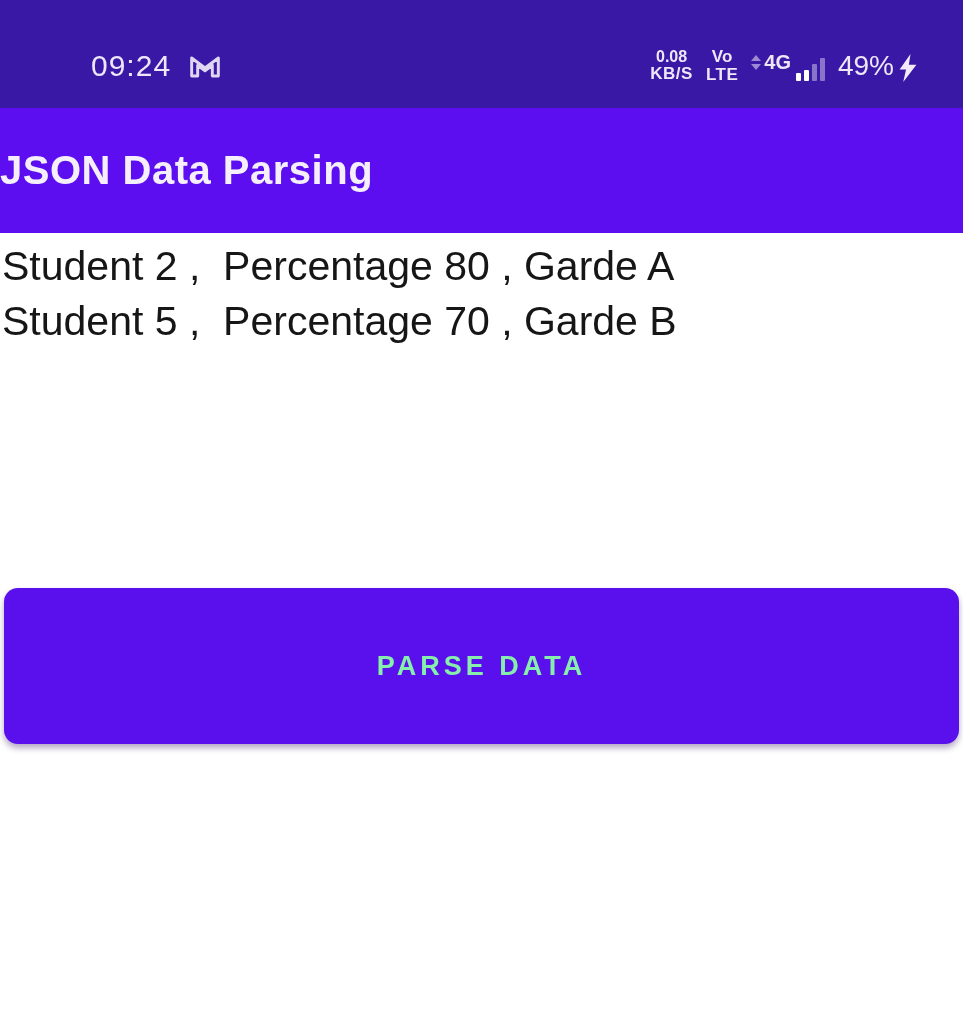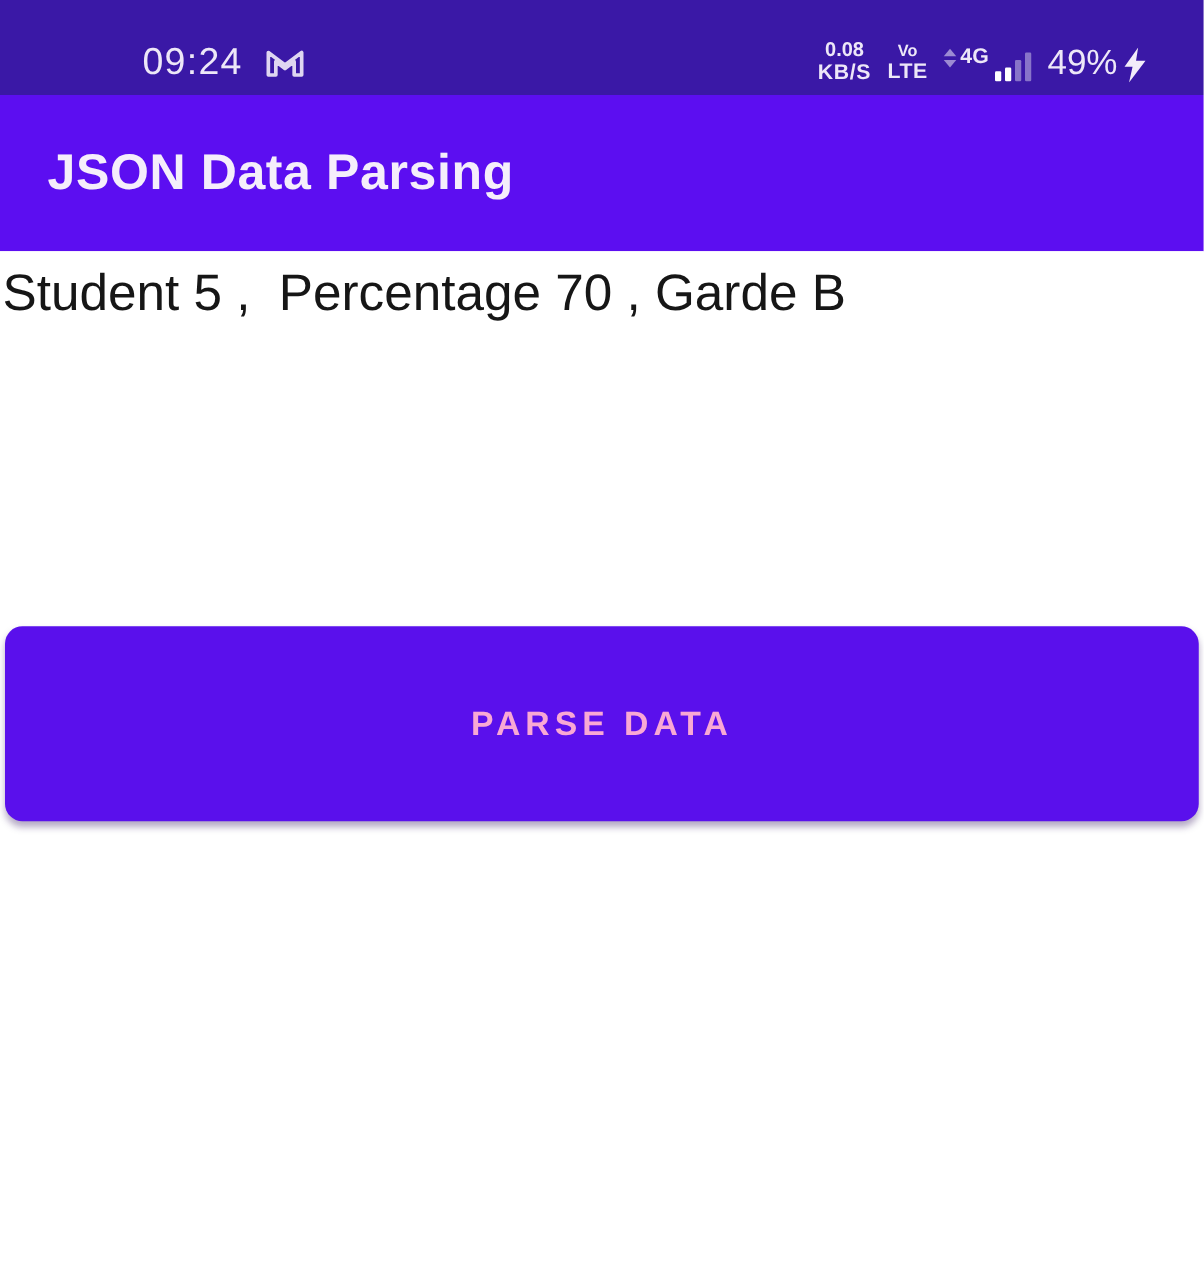--- a/index.html
+++ b/index.html
@@ -14,60 +14,59 @@
   *{margin:0;padding:0;box-sizing:border-box;}
   html,body{width:963px;height:1024px;overflow:hidden;}
   body{
     background:var(--page-bg);
     font-family:"Liberation Sans", sans-serif;
     position:relative;
   }
 
   
   .statusbar{
-    height:76px;
+    height:108px;
     background:var(--status-bar-bg);
     display:flex;
     justify-content:space-between;
     align-items:center;
-    padding:24px 46px 0 114px;
+    padding:24px 46px 0 91px;
     color:var(--status-fg);
   }
   .sb-left{display:flex;align-items:center;gap:18px;}
   .sb-time{font-size:30px;font-weight:400;letter-spacing:1px;}
   .gmail-icon{width:32px;height:26px;display:block;opacity:.92;}
   .sb-right{display:flex;align-items:center;gap:13px;}
   .stacked{
     display:flex;flex-direction:column;align-items:center;
     font-weight:700;line-height:1.05;text-align:center;justify-content:space-between;
   }
   .stacked .top{font-size:16px;}
   .stacked .bottom{font-size:17px;letter-spacing:.5px;}
   .net-group{display:flex;align-items:flex-start;gap:3px;}
   .arrows{display:flex;flex-direction:column;gap:3px;margin-top:4px;opacity:.55;}
   .arrow-up{width:0;height:0;border-left:5px solid transparent;border-right:5px solid transparent;border-bottom:6px solid var(--status-fg);}
   .arrow-down{width:0;height:0;border-left:5px solid transparent;border-right:5px solid transparent;border-top:6px solid var(--status-fg);}
-  .net-type{font-size:17px;font-weight:700;margin-top:0;}
+  .net-type{font-size:20px;font-weight:700;margin-top:0;}
   .sig-bars{display:flex;align-items:flex-end;gap:3px;height:26px;margin-top:4px;margin-left:2px;}
   .sig-bars span{width:5px;background:#FFFFFF;border-radius:1px;display:block;}
   .sig-bars .b1{height:8px;}
   .sig-bars .b2{height:11px;}
   .sig-bars .b3{height:17px;opacity:.4;}
   .sig-bars .b4{height:23px;opacity:.4;}
   .battery{display:flex;align-items:flex-end;gap:5px;}
   .battery-pct{font-size:28px;font-weight:500;}
   .bolt-icon{width:18px;height:28px;display:block;}
 
   
   .appbar{
     height:125px;
     background:var(--app-bar-bg);
     display:flex;
     align-items:center;
-    padding-left:38px;
   }
   .appbar-title{
     color:var(--title-fg);
     font-size:40px;
     font-weight:700;
     letter-spacing:.5px;
   }
 
   
   .student-list{
@@ -84,21 +83,21 @@
   
   .parse-button{
     display:block;
     width:955px;
     margin:239px 4px 0 4px;
     height:156px;
     background:var(--button-bg);
     border:none;
     border-radius:14px;
     box-shadow:0 4px 6px rgba(40,10,90,0.35);
-    color:#f9a8d4;
+    color:#86efac;
     font-family:"Liberation Sans", sans-serif;
     font-size:27px;
     font-weight:700;
     letter-spacing:4px;
     cursor:pointer;
   }
 </style>
 </head>
 <body>
 
@@ -110,21 +109,21 @@
         <path d="M2 16.5 V3 L12 10.5 L22 3 V16.5 H17.5 V8.5 L12 12.7 L6.5 8.5 V16.5 Z"></path>
       </svg>
     </span>
   </div>
   <div class="sb-right">
     <span class="stacked">
       <span class="top">0.08</span>
       <span class="bottom">KB/S</span>
     </span>
     <span class="stacked">
-      <span class="top" style="font-size:13px">Vo</span>
+      <span class="top" style="font-size:17px">Vo</span>
       <span class="bottom">LTE</span>
     </span>
     <span class="net-group">
       <span class="arrows">
         <span class="arrow-up"></span>
           <span class="arrow-down"></span>
       </span>
       <span class="net-type">4G</span>
       <span class="sig-bars">
         <span class="b1"></span>
@@ -142,16 +141,17 @@
       </span>
     </span>
   </div>
 </div>
 
 <div class="appbar">
   <span class="appbar-title">JSON Data Parsing</span>
 </div>
 
 <div class="student-list">
+  <div class="student-row">Student 2 ,  Percentage 80 , Garde A</div>
   <div class="student-row">Student 5 ,  Percentage 70 , Garde B</div>
 </div>
 
 <button class="parse-button">PARSE DATA</button>
 
 </body></html>

